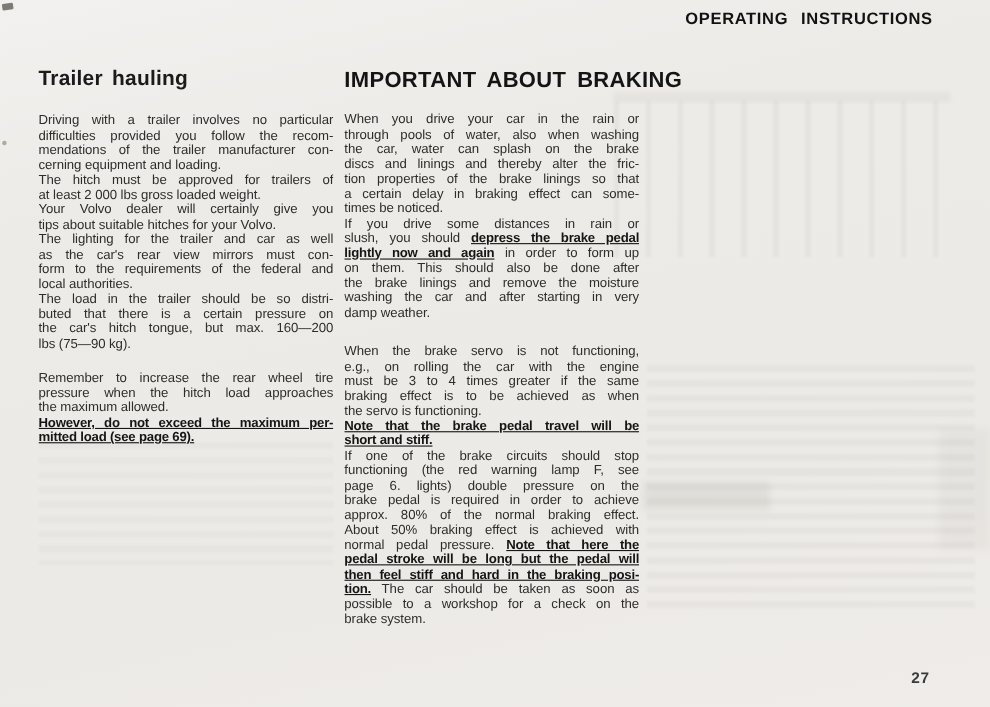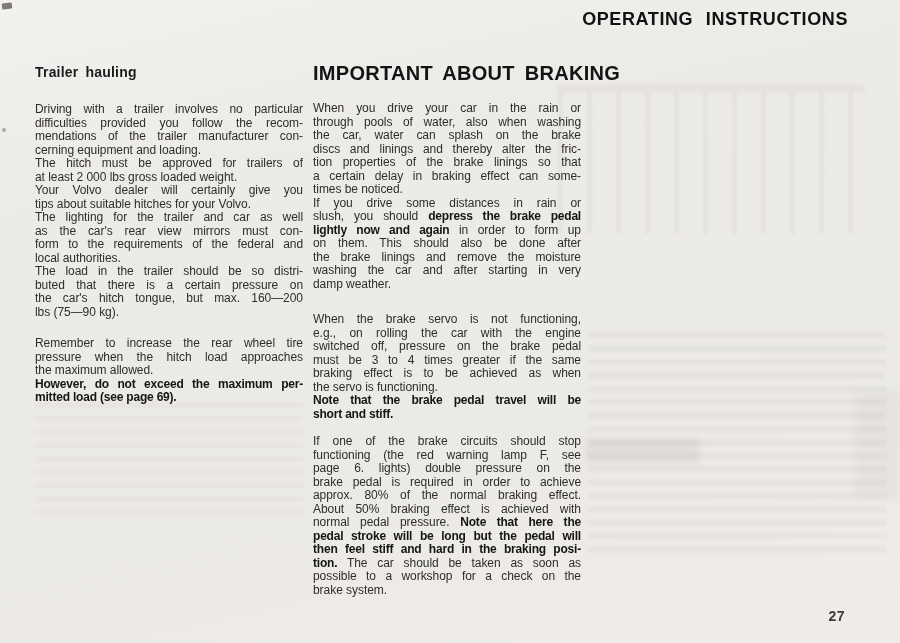--- a/index.html
+++ b/index.html
@@ -4,36 +4,36 @@
 <style>
   html,body{margin:0;padding:0;}
   body{background:#9a9a9a;font-family:"Liberation Sans",sans-serif;}
   .page{
     position:relative;width:900px;height:643px;overflow:hidden;
     background:linear-gradient(168deg,#f3f1ef 0%,#edebe8 25%,#eceae6 70%,#efecea 100%);
     color:#2e2d2c;
   }
   .header{
     position:absolute;top:9px;right:52px;
-    font-size:18px;font-weight:bold;color:#121212;
+    font-size:15px;font-weight:bold;color:#121212;
     letter-spacing:.6px;word-spacing:7px;white-space:nowrap;
   }
   .col{position:absolute;width:268px;}
   .col-left{left:35px;top:64px;}
   .col-right{left:313px;top:64px;}
-  .h-left{font-weight:bold;font-size:14px;line-height:16px;color:#1b1b1b;
+  .h-left{font-weight:bold;font-size:19px;line-height:16px;color:#1b1b1b;
     letter-spacing:.2px;word-spacing:3px;margin-bottom:23px;}
   .h-right{font-weight:bold;font-size:20px;line-height:18px;color:#141414;
     letter-spacing:.3px;word-spacing:4px;margin-bottom:20px;white-space:nowrap;}
   .line{
     font-size:12px;line-height:13.5px;height:13.5px;overflow:hidden;
     text-align:justify;text-align-last:justify;letter-spacing:-0.05px;color:#2e2d2c;
   }
   .line.e{text-align-last:left;}
-  .b{font-weight:bold;color:#151515;letter-spacing:-0.2px;}
+  .b{font-weight:bold;color:#151515;letter-spacing:-0.2px;text-decoration:underline;}
   .pagenum{
     position:absolute;right:55px;bottom:19px;
     font-size:14px;font-weight:bold;color:#3a3a3a;letter-spacing:.5px;
   }
   
   .ghost{position:absolute;pointer-events:none;}
   .g-bars{left:558px;top:92px;width:306px;height:142px;
     background:repeating-linear-gradient(90deg,rgba(150,144,136,.55) 0 5px,rgba(0,0,0,0) 5px 29px);
     opacity:.16;filter:blur(1.5px);}
   .g-bartop{left:558px;top:84px;width:306px;height:9px;background:rgba(150,144,136,.5);
@@ -126,30 +126,29 @@
           <div class="line"><span>slush, you should </span><span class="b">depress the brake pedal</span></div>
           <div class="line"><span class="b">lightly now and again</span><span> in order to form up</span></div>
           <div class="line"><span>on them. This should also be done after</span></div>
           <div class="line"><span>the brake linings and remove the moisture</span></div>
           <div class="line"><span>washing the car and after starting in very</span></div>
           <div class="line e"><span>damp weather.</span></div>
         </div>
         <div class="para" style="margin-top: 22px;">
           <div class="line"><span>When the brake servo is not functioning,</span></div>
           <div class="line"><span>e.g., on rolling the car with the engine</span></div>
-          <div class="line"><span>switched off, pressure on the brake pedal</span></div>
           <div class="line"><span>must be 3 to 4 times greater if the same</span></div>
           <div class="line"><span>braking effect is to be achieved as when</span></div>
           <div class="line e"><span>the servo is functioning.</span></div>
         </div>
         <div class="para">
           <div class="line"><span class="b">Note that the brake pedal travel will be</span></div>
           <div class="line e"><span class="b">short and stiff.</span></div>
         </div>
-        <div class="para" style="margin-top: 14px;">
+        <div class="para" style="">
           <div class="line"><span>If one of the brake circuits should stop</span></div>
           <div class="line"><span>functioning (the red warning lamp F, see</span></div>
           <div class="line"><span>page 6. lights) double pressure on the</span></div>
           <div class="line"><span>brake pedal is required in order to achieve</span></div>
           <div class="line"><span>approx. 80% of the normal braking effect.</span></div>
           <div class="line"><span>About 50% braking effect is achieved with</span></div>
           <div class="line"><span>normal pedal pressure. </span><span class="b">Note that here the</span></div>
           <div class="line"><span class="b">pedal stroke will be long but the pedal will</span></div>
           <div class="line"><span class="b">then feel stiff and hard in the braking posi-</span></div>
           <div class="line"><span class="b">tion.</span><span> The car should be taken as soon as</span></div>

